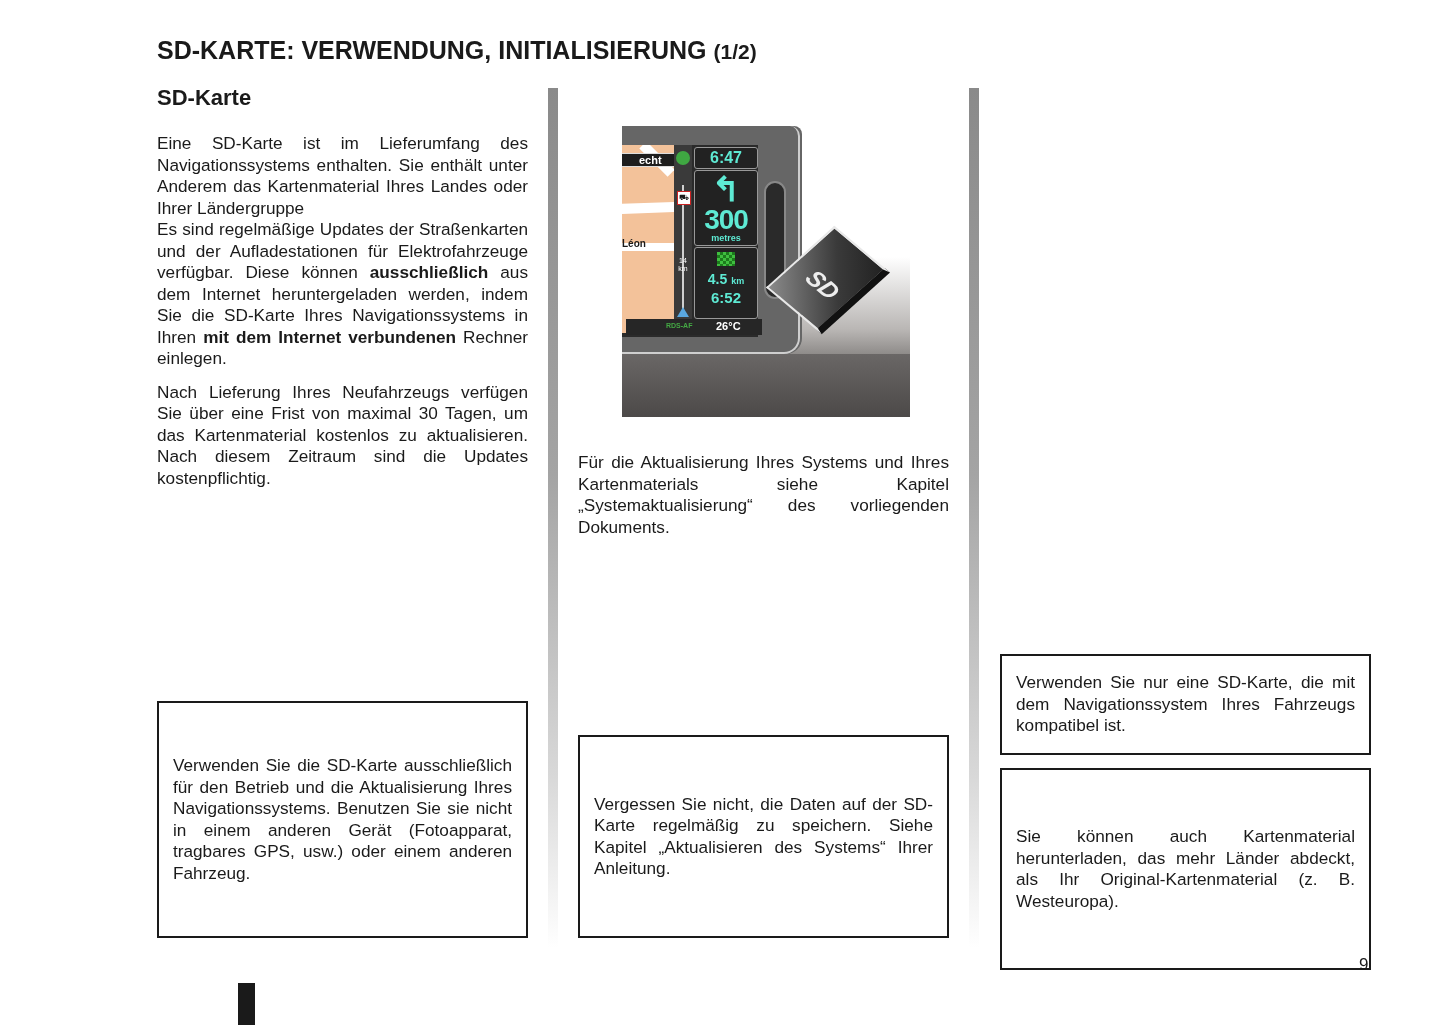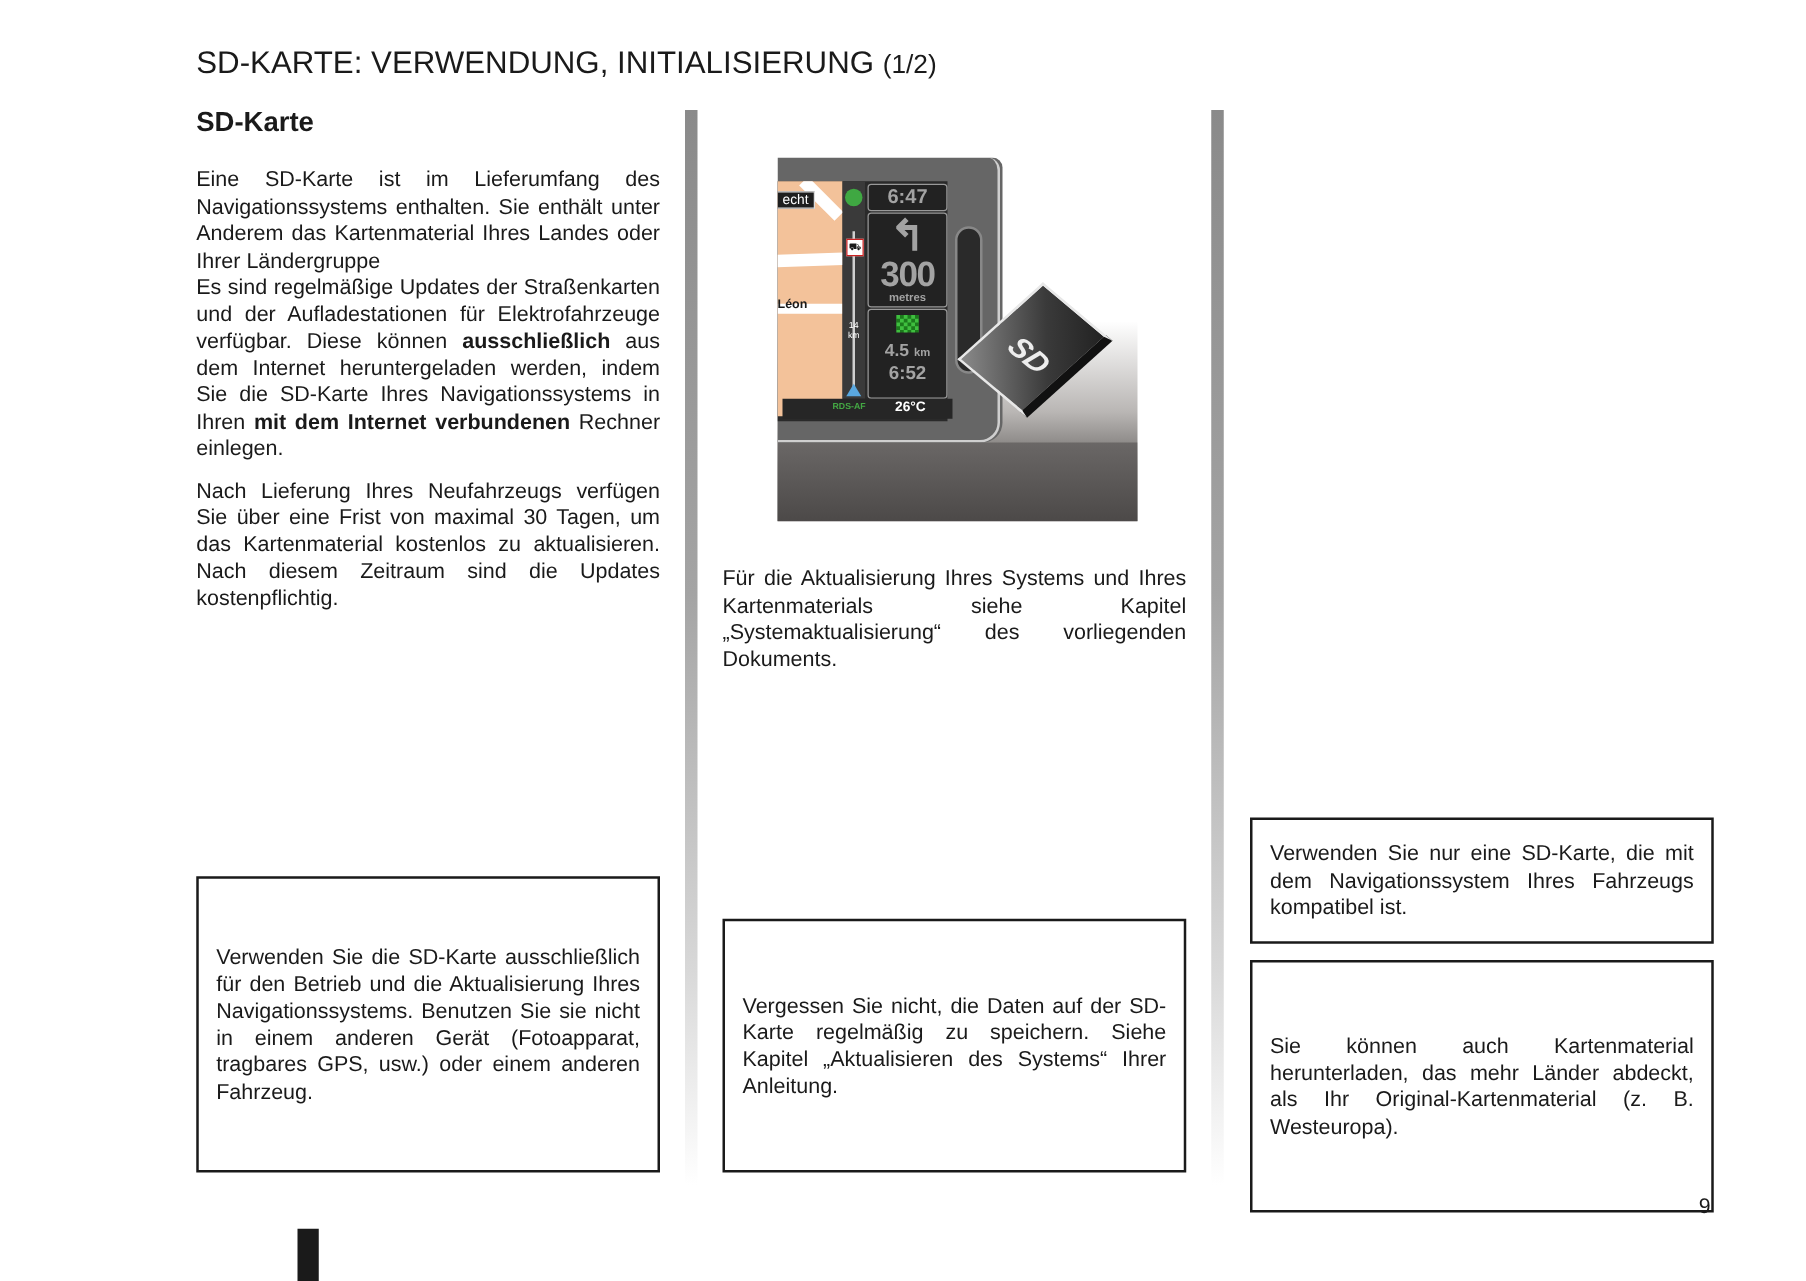--- a/index.html
+++ b/index.html
@@ -1,18 +1,18 @@
 <!DOCTYPE html>
 <html><head>
 <meta charset="utf-8">
 <style>
   html, body { margin:0; padding:0; background:#ffffff; }
   body { width:1445px; height:1025px; position:relative; overflow:hidden;
          font-family:"Liberation Sans", sans-serif; color:#1a1a1a; }
-  .title { position:absolute; left:157px; top:36px; font-size:25px; font-weight:normal;
+  .title { position:absolute; left:157px; top:36px; font-size:25px; font-weight:bold;
            letter-spacing:0px; white-space:nowrap; }
   .title .part { font-size:21px; }
   .subtitle { position:absolute; left:157px; top:85px; font-size:22px; font-weight:bold; }
   .col-text { position:absolute; font-size:17.2px; line-height:21.5px; text-align:justify; }
   .col-text p { margin:12px 0 10px 0; }
   .col-text b { font-weight:bold; }
   .divider { position:absolute; width:10px; top:88px; height:860px;
              background:linear-gradient(to bottom, #8a8a8a 0%, #a4a4a4 45%, #d8d8d8 80%, #ffffff 100%); }
   .note { position:absolute; border:2px solid #1a1a1a; box-sizing:border-box;
           display:flex; align-items:center; padding:12px 14px;
@@ -29,29 +29,29 @@
   .bezel { position:absolute; left:0; top:0; width:180px; height:228px; background:#666;
            border-radius:0 8px 16px 0; }
   .bezel-line { position:absolute; left:0; top:0; width:176px; height:226px;
                 border-right:2px solid #cfcfcf; border-bottom:2px solid #cfcfcf; border-radius:0 10px 16px 0; }
   .screen { position:absolute; left:0; top:19px; width:136px; height:192px; background:#2a2a2a; }
   .map { position:absolute; left:0; top:0; width:52px; height:188px; background:#f3c29a; overflow:hidden; }
   .map .road1 { position:absolute; left:-10px; top:58px; width:70px; height:10px; background:#fff; transform:rotate(-2deg); }
   .map .road2 { position:absolute; left:30px; top:-6px; width:10px; height:40px; background:#fff; transform:rotate(-45deg); }
   .map .road3 { position:absolute; left:0; top:98px; width:52px; height:8px; background:#fff; }
   .map .street-label { position:absolute; left:0; top:8px; background:#1e1e1e; color:#fff; font-size:11px;
-                       font-weight:normal; padding:0 4px; border:1px solid #ddd; border-left:none; }
+                       font-weight:bold; padding:0 17px; border:1px solid #ddd; border-left:none; }
   .map .street-label2 { position:absolute; left:0; top:93px; color:#1a1a1a; font-size:10px; font-weight:bold; }
   .progress { position:absolute; left:52px; top:0; width:18px; height:174px; background:#3a3a3a; }
   .gps-dot { position:absolute; left:54px; top:6px; width:14px; height:14px; border-radius:50%; background:#3fa842; }
   .bar-line { position:absolute; left:60px; top:40px; width:2px; height:125px; background:#d0d0d0; }
   .km-label { position:absolute; left:54px; top:112px; color:#fff; font-size:7px; text-align:center; width:14px; line-height:8px; }
   .traffic { position:absolute; left:55px; top:46px; width:12px; height:12px; background:#fff; border:1px solid #c22; font-size:8px; line-height:12px; text-align:center; }
   .arrow-cursor { position:absolute; left:55px; top:162px; width:0; height:0; border-left:6px solid transparent; border-right:6px solid transparent; border-bottom:10px solid #5aa8e0; }
-  .panel { position:absolute; left:72px; background:#222; border:1px solid #999; border-radius:3px; color:#a3a3a3; text-align:center; font-weight:bold; }
+  .panel { position:absolute; left:72px; background:#222; border:1px solid #999; border-radius:3px; color:#5eead4; text-align:center; font-weight:bold; }
   .p-time { top:2px; width:62px; height:20px; font-size:16px; line-height:20px; }
   .p-turn { top:25px; width:62px; height:74px; }
   .p-turn .turn-arrow { font-size:34px; line-height:36px; }
   .p-turn .dist { font-size:28px; line-height:26px; letter-spacing:-1px; }
   .p-turn .unit { font-size:9px; line-height:10px; }
   .p-dest { top:102px; width:62px; height:70px; }
   .flag { display:inline-block; width:18px; height:14px; margin-top:4px;
           background:repeating-conic-gradient(#1c7a1c 0 25%, #3fbf3f 0 50%) 0 0/6px 6px; }
   .p-dest .dkm { font-size:14px; line-height:18px; }
   .p-dest .dkm small { font-size:9px; }

